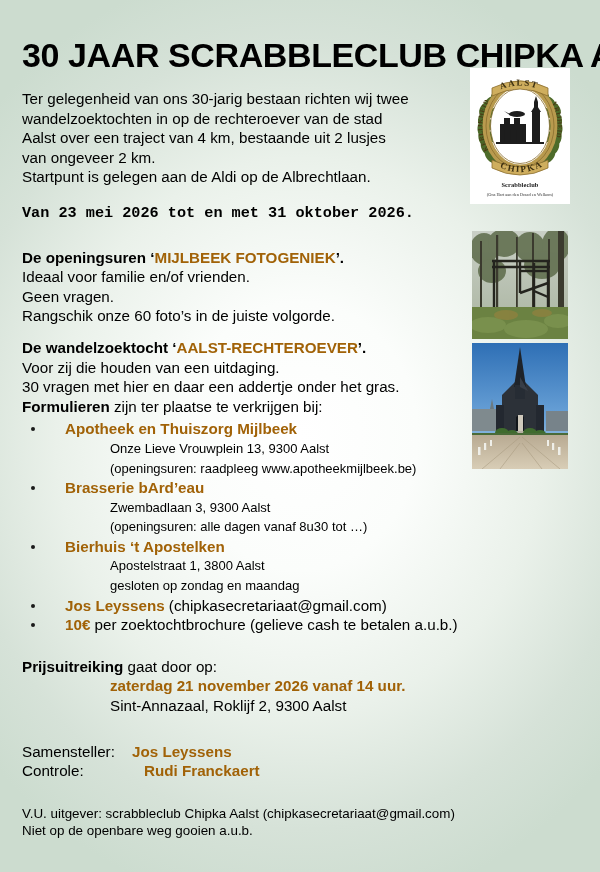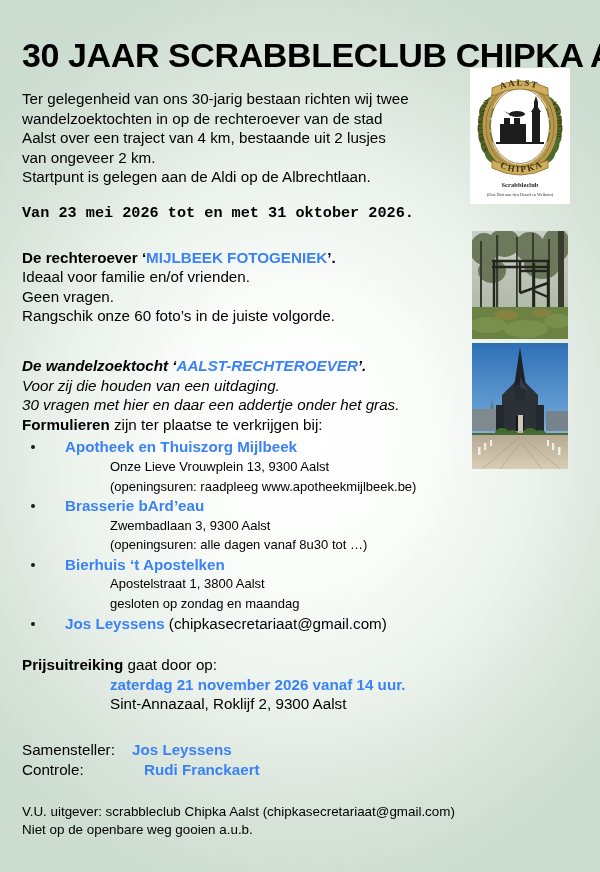--- a/index.html
+++ b/index.html
@@ -21,25 +21,25 @@
     font-weight:bold;
     letter-spacing:-0.4px;
     padding-top:36px;
     white-space:nowrap;
   }
 
   
   .col { width:440px; }
   .ln { font-size:15.2px; line-height:19.6px; white-space:nowrap; }
   .b  { font-weight:bold; }
-  .blue-b { color:#3b82f6; font-weight:bold; }
+  .blue-b { color:#a16207; font-weight:bold; }
 
   .mt-date   { margin-top:17px;font-family:Liberation Mono, monospace; }
   .mt-sec    { margin-top:24px; }
-  .mt-sec2   { margin-top:30px;font-style:italic; }
+  .mt-sec2   { margin-top:12px; }
   .mt-form   { }
 
   
   .bullets { margin-top:3px; }
   .brow { position:relative; height:19.6px; }
   .bullet-dot {
     position:absolute; left:9px; top:8px;
     width:4px; height:4px; border-radius:50%;
     background:#1a1a1a;
   }
@@ -97,21 +97,21 @@
     <div class="ln">wandelzoektochten in op de rechteroever van de stad</div>
     <div class="ln">Aalst over een traject van 4 km, bestaande uit 2 lusjes</div>
     <div class="ln">van ongeveer 2 km.</div>
     <div class="ln">Startpunt is gelegen aan de Aldi op de Albrechtlaan.</div>
   </div>
 
   <div class="ln b mt-date">Van 23 mei 2026 tot en met 31 oktober 2026.</div>
 
   <div class="mt-sec">
     <div class="ln">
-      <span class="b">De rechteroever ‘</span><span class="blue-b">MIJLBEEK FOTOGENIEK</span><span class="b">’.</span>
+      <span class="b">De openingsuren ‘</span><span class="blue-b">MIJLBEEK FOTOGENIEK</span><span class="b">’.</span>
     </div>
     <div class="ln">Ideaal voor familie en/of vrienden.</div>
     <div class="ln">Geen vragen.</div>
     <div class="ln">Rangschik onze 60 foto’s in de juiste volgorde.</div>
   </div>
 
   <div class="mt-sec2">
     <div class="ln">
       <span class="b">De wandelzoektocht ‘</span><span class="blue-b">AALST-RECHTEROEVER</span><span class="b">’.</span>
     </div>
@@ -157,20 +157,24 @@
       </div>
       <div class="brow">
         <span class="b-sub">gesloten op zondag en maandag</span>
       </div>
 
       <div class="brow">
         <span class="bullet-dot"></span>
         <span class="b-head"><span class="blue-b">Jos Leyssens</span><span> (chipkasecretariaat@gmail.com)</span></span>
       </div>
 
+      <div class="brow">
+        <span class="bullet-dot"></span>
+        <span class="b-head"><span class="blue-b">10€</span><span> per zoektochtbrochure (gelieve cash te betalen a.u.b.)</span></span>
+      </div>
 
     </div>
   </div>
 
   <div class="prize">
     <div class="ln">
       <span class="b">Prijsuitreiking</span><span> gaat door op:</span>
     </div>
     <div class="ln indent88 blue-b">zaterdag 21 november 2026 vanaf 14 uur.</div>
     <div class="ln indent88">Sint-Annazaal, Roklijf 2, 9300 Aalst</div>

